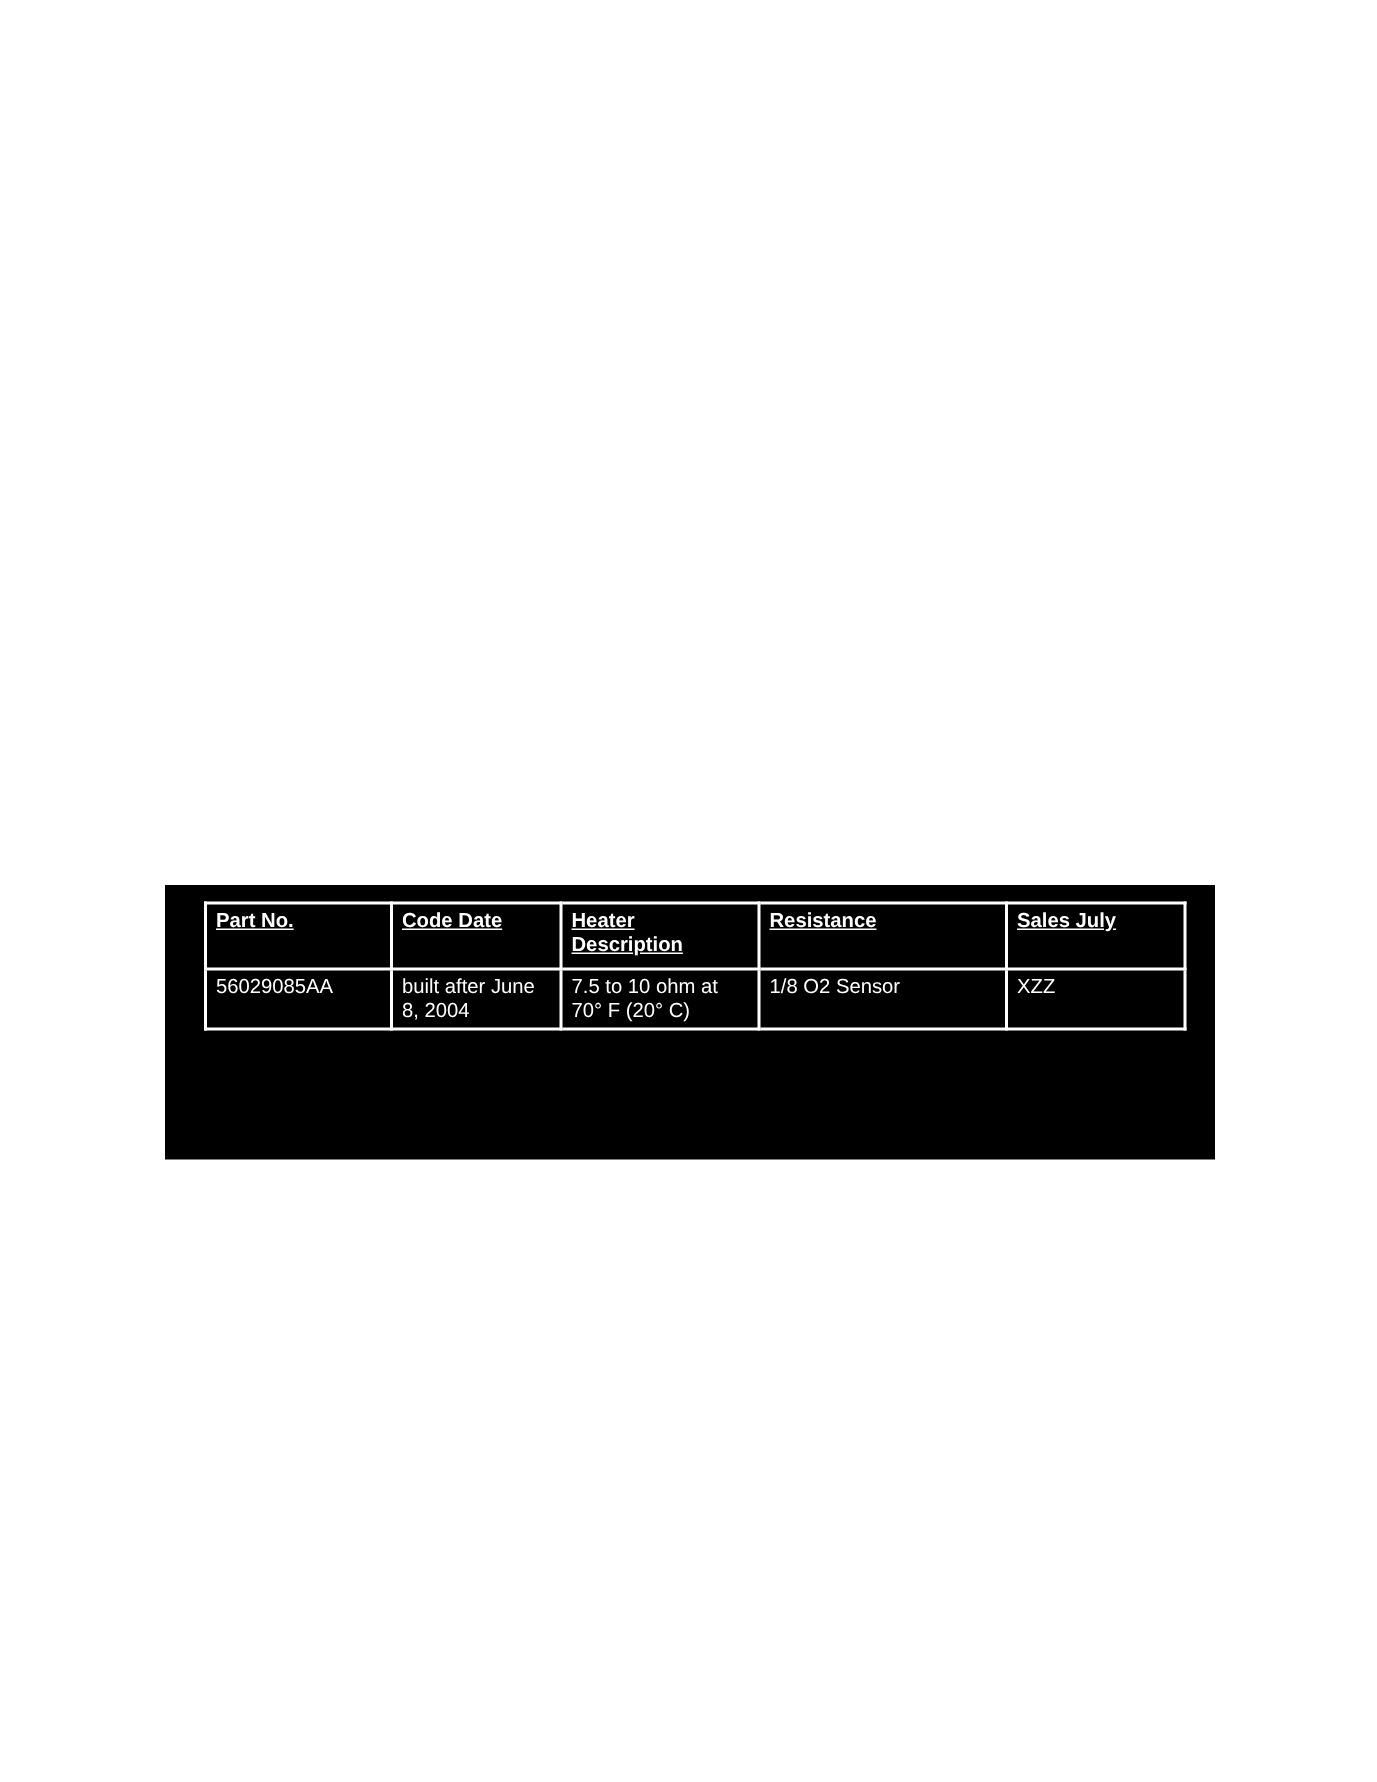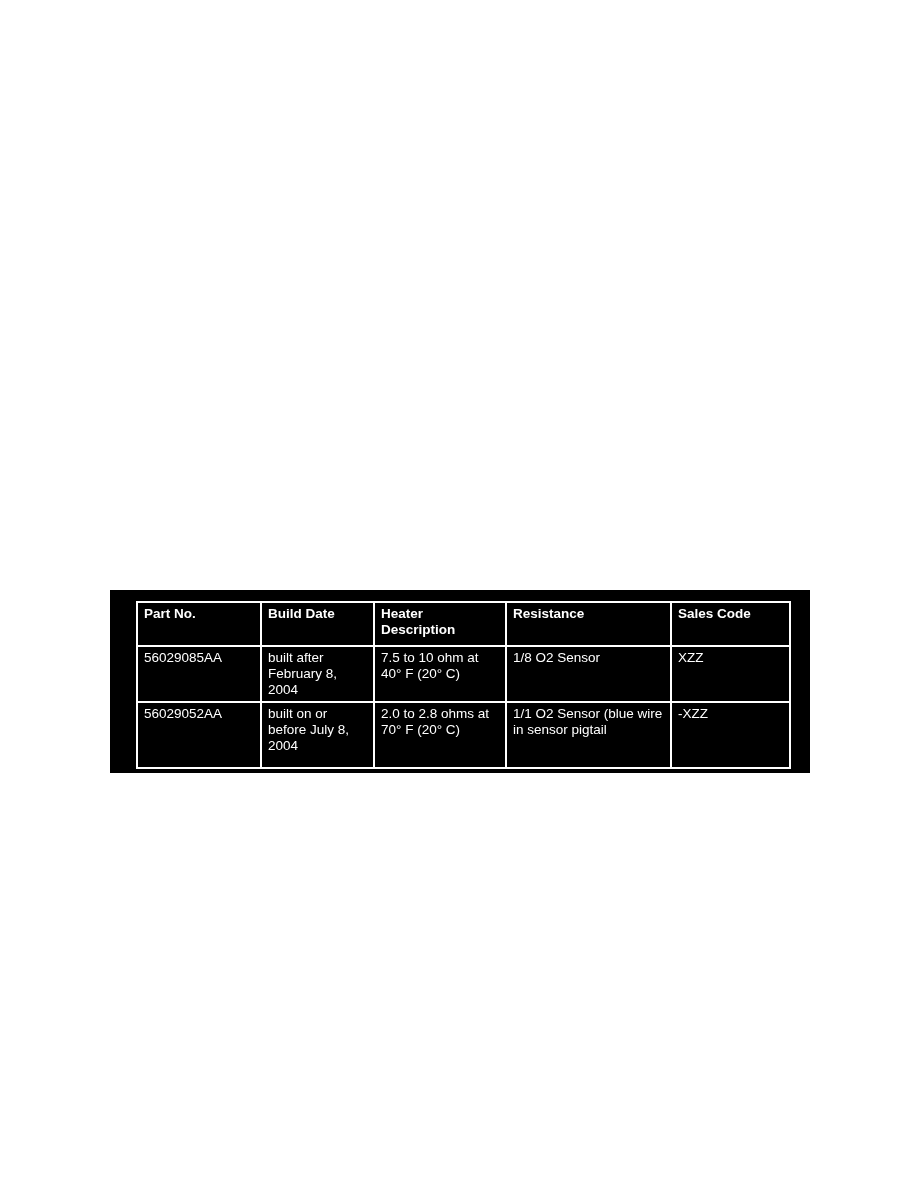--- a/index.html
+++ b/index.html
@@ -38,20 +38,21 @@
   table.parts-table th,
   table.parts-table td {
     border: 2px solid #ffffff;
     padding: 3px 5px 3px 6px;
     vertical-align: top;
     text-align: left;
     overflow: hidden;
   }
   table.parts-table th {
     font-weight: bold;
+    text-decoration: underline;
   }
   tr.header-row  { height: 44px; }
   tr.data-row-1  { height: 37px; margin-left: 28px; }
   tr.data-row-2  { height: 66px; }
   col.c1 { width: 124px; }
   col.c2 { width: 113px; }
   col.c3 { width: 132px; }
   col.c4 { width: 165px; }
   col.c5 { width: 119px; }
 </style>
@@ -64,37 +65,30 @@
       <colgroup>
         <col class="c1">
           <col class="c2">
           <col class="c3">
           <col class="c4">
           <col class="c5">
       </colgroup>
       <thead>
         <tr class="header-row">
           <th>Part No.</th>
-          <th>Build Date</th>
+          <th>Code Date</th>
           <th>Heater Description</th>
           <th>Resistance</th>
-          <th>Sales Code</th>
+          <th>Sales July</th>
         </tr>
       </thead>
       <tbody>
         <tr class="data-row-1">
           <td>56029085AA</td>
-          <td>built after February 8, 2004</td>
-          <td>7.5 to 10 ohm at 40° F (20° C)</td>
+          <td>built after June 8, 2004</td>
+          <td>7.5 to 10 ohm at 70° F (20° C)</td>
           <td>1/8 O2 Sensor</td>
           <td>XZZ</td>
-        </tr>
-        <tr class="data-row-2">
-          <td>56029052AA</td>
-          <td>built on or before July 8, 2004</td>
-          <td>2.0 to 2.8 ohms at 70° F (20° C)</td>
-          <td>1/1 O2 Sensor (blue wire in sensor pigtail</td>
-          <td>-XZZ</td>
         </tr>
       </tbody>
     </table>
   </div>
 </div>
 
 </body></html>

